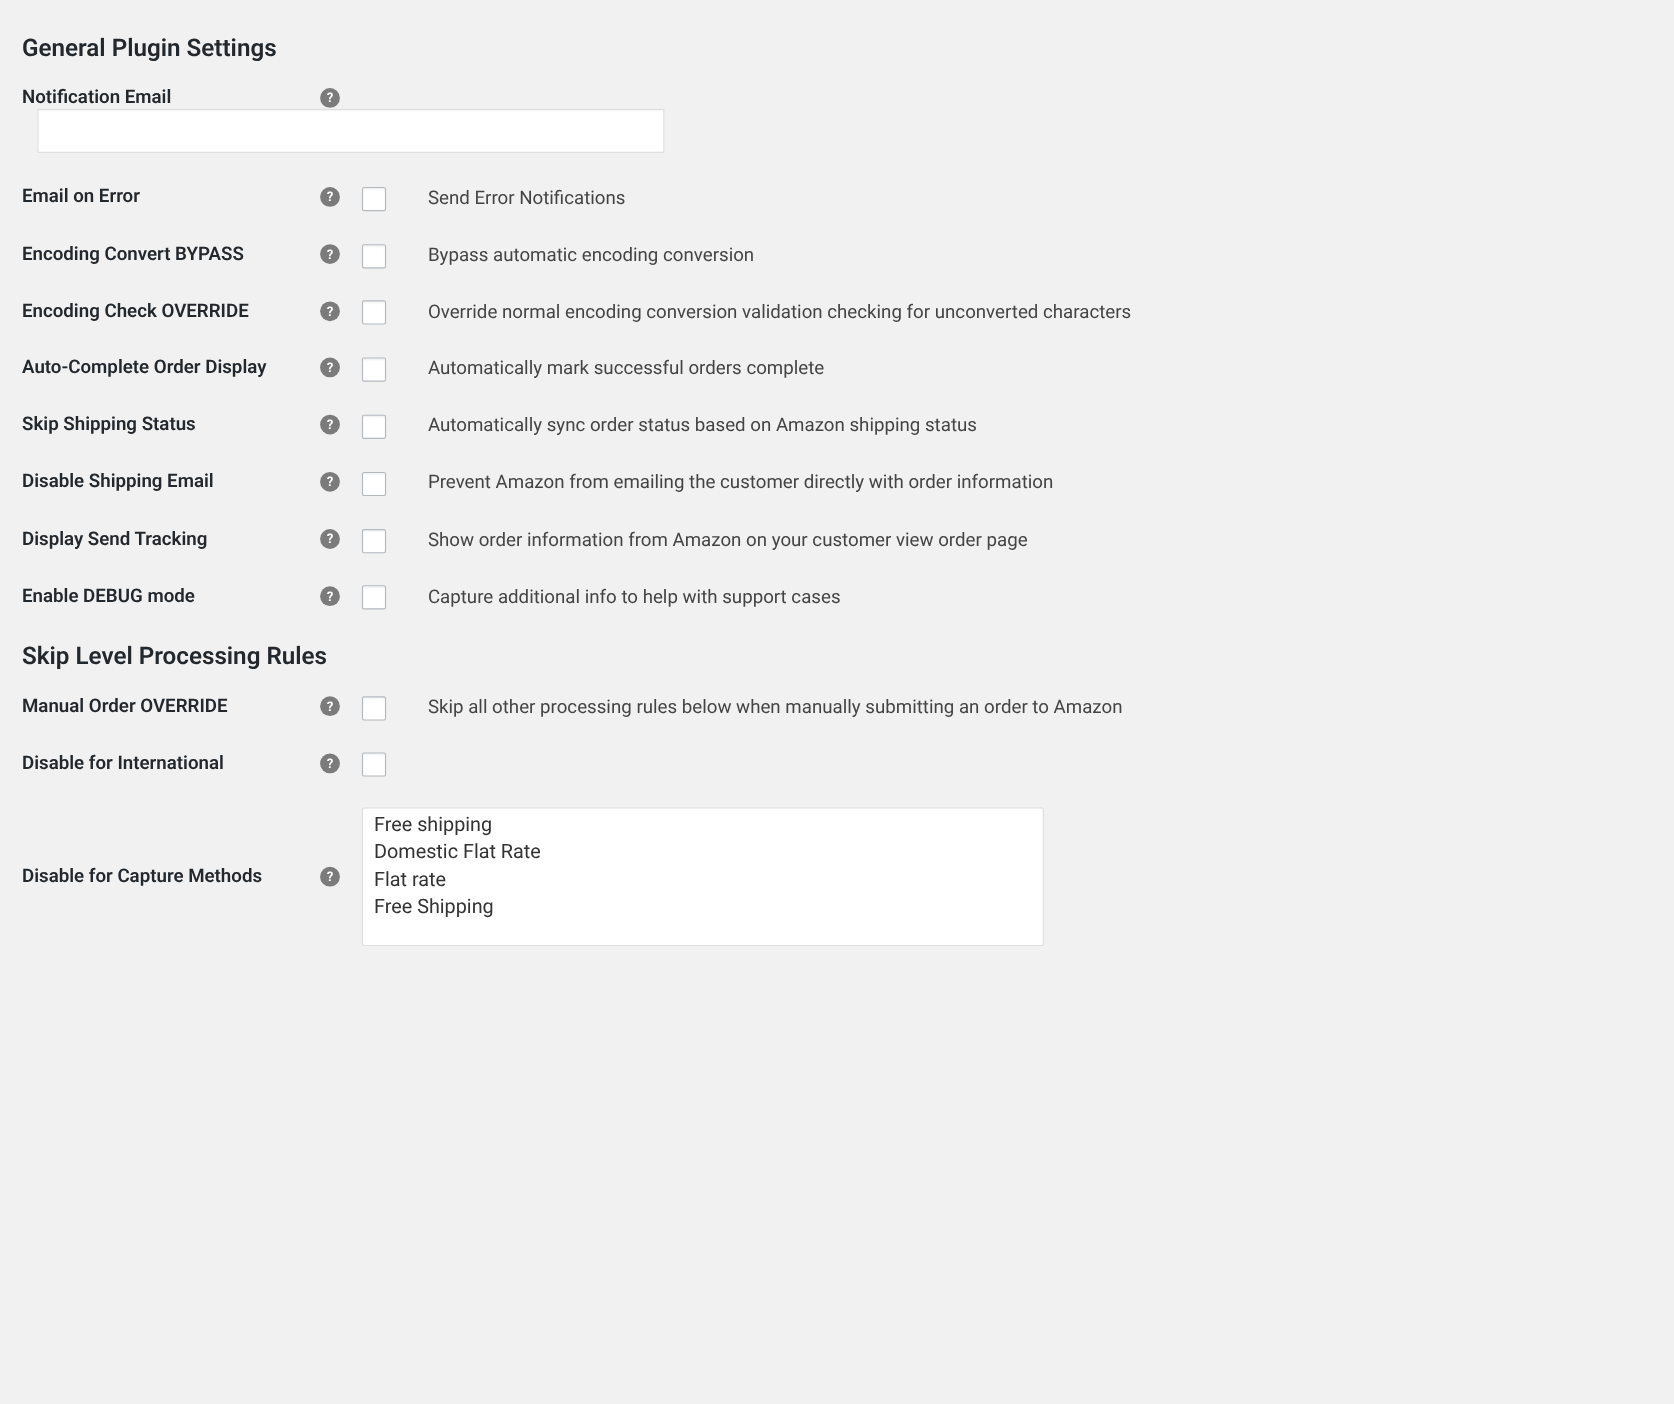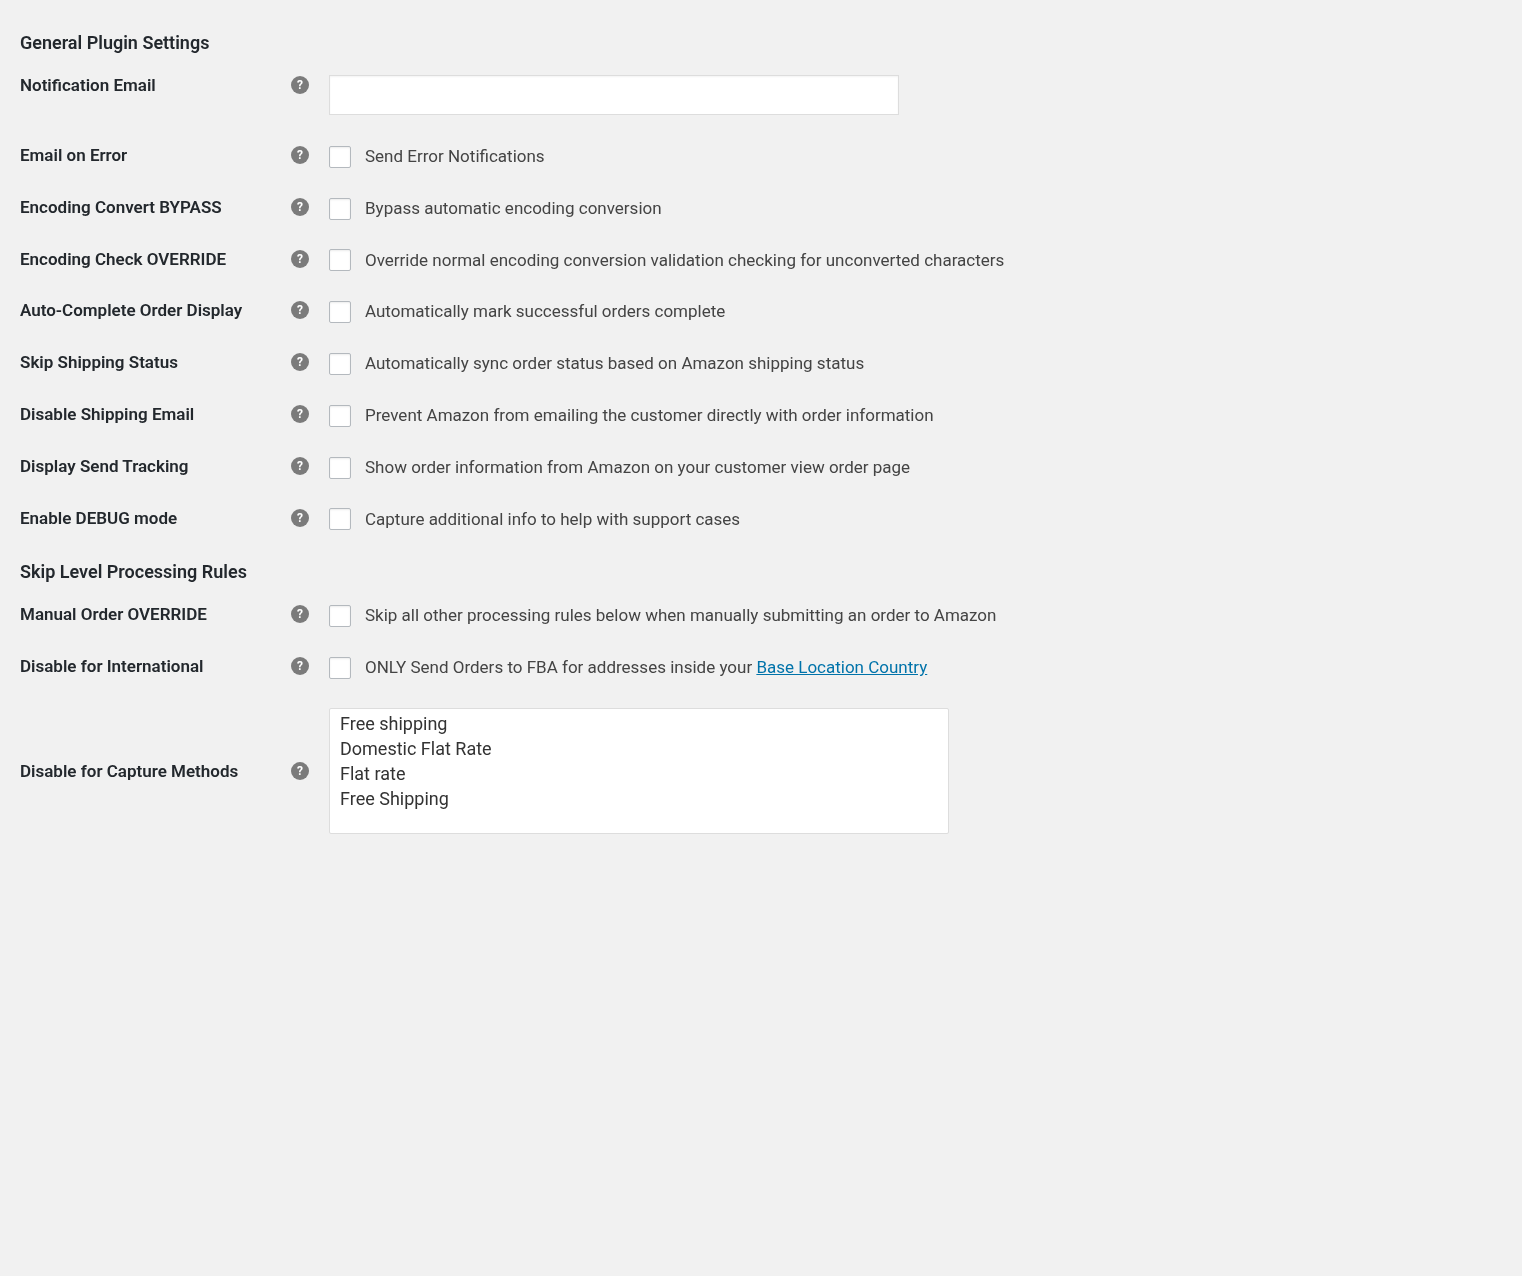--- a/index.html
+++ b/index.html
@@ -9,35 +9,36 @@
     }
     body {
       background: #f1f1f1;
       font-family: -apple-system, BlinkMacSystemFont, "Segoe UI", Roboto, Helvetica, Arial, sans-serif;
       font-size: 17px;
       color: #444;
       padding: 20px;
     }
     h2 {
       color: #23282d;
-      font-size: 18px;
+      font-size: 22px;
       font-weight: 600;
       margin-bottom: 22px;
       margin-top: 12px;
     }
     .section {
       margin-bottom: 30px;
     }
     .form-row {
       display: flex;
       align-items: flex-start;
       margin-bottom: 28px;
     }
     .form-row.text-row {
       margin-bottom: 30px;
+      flex-direction: column;
     }
     .label-col {
       width: 295px;
       flex-shrink: 0;
       display: flex;
       align-items: center;
       padding-right: 6px;
     }
     .label-col label {
       font-weight: 600;
@@ -89,20 +90,21 @@
       border-radius: 2px;
       margin-right: 14px;
       cursor: pointer;
       flex-shrink: 0;
       box-shadow: inset 0 1px 2px rgba(0,0,0,0.08);
     }
     .checkbox-desc {
       color: #444;
       font-size: 17px;
       line-height: 1.4;
+      margin-left: 24px;
     }
     .checkbox-desc a {
       color: #0073aa;
       text-decoration: underline;
     }
     select[multiple] {
       width: 620px;
       height: 126px;
       border: 1px solid #ddd;
       background: #fff;
@@ -239,21 +241,20 @@
     </div>
   </div>
 
   <div class="form-row">
     <div class="label-col">
       <label>Disable for International</label>
       <span class="help-icon">?</span>
     </div>
     <div class="input-col">
       <input type="checkbox" style="">
-      <span class="checkbox-desc"><span>ONLY Send Orders to FBA for addresses inside your </span><a href="#">Base Location Country</a></span>
     </div>
   </div>
 
   <div class="form-row">
     <div class="label-col multi">
       <label>Disable for Capture Methods</label>
       <span class="help-icon">?</span>
     </div>
     <div class="input-col align-top">
       <select multiple="" size="4" id="shipping-methods-select">

